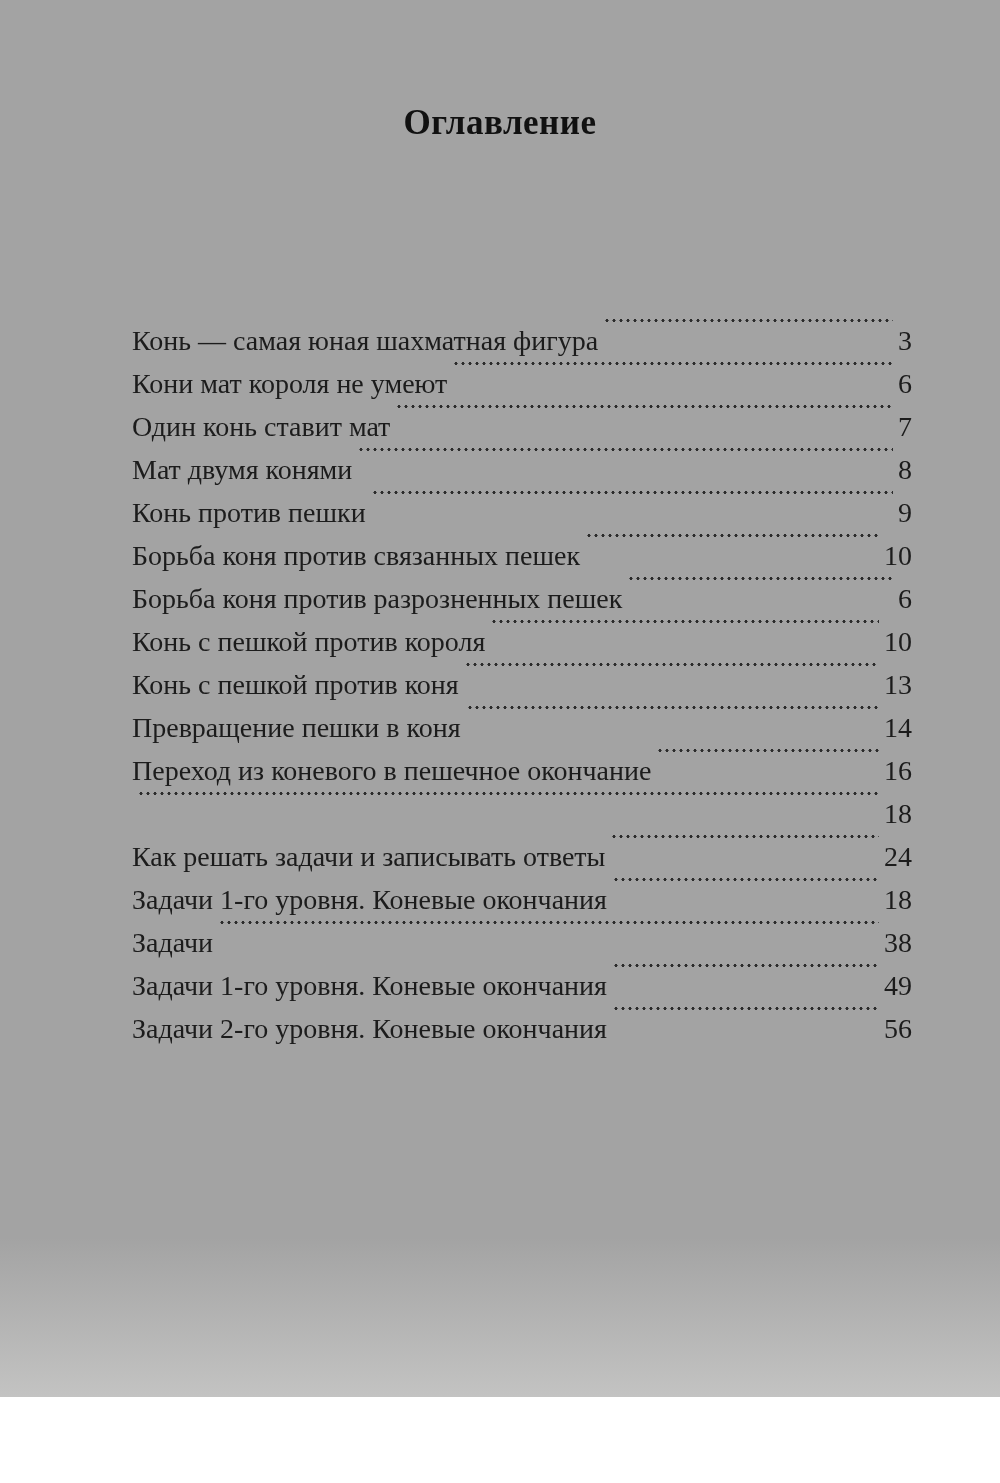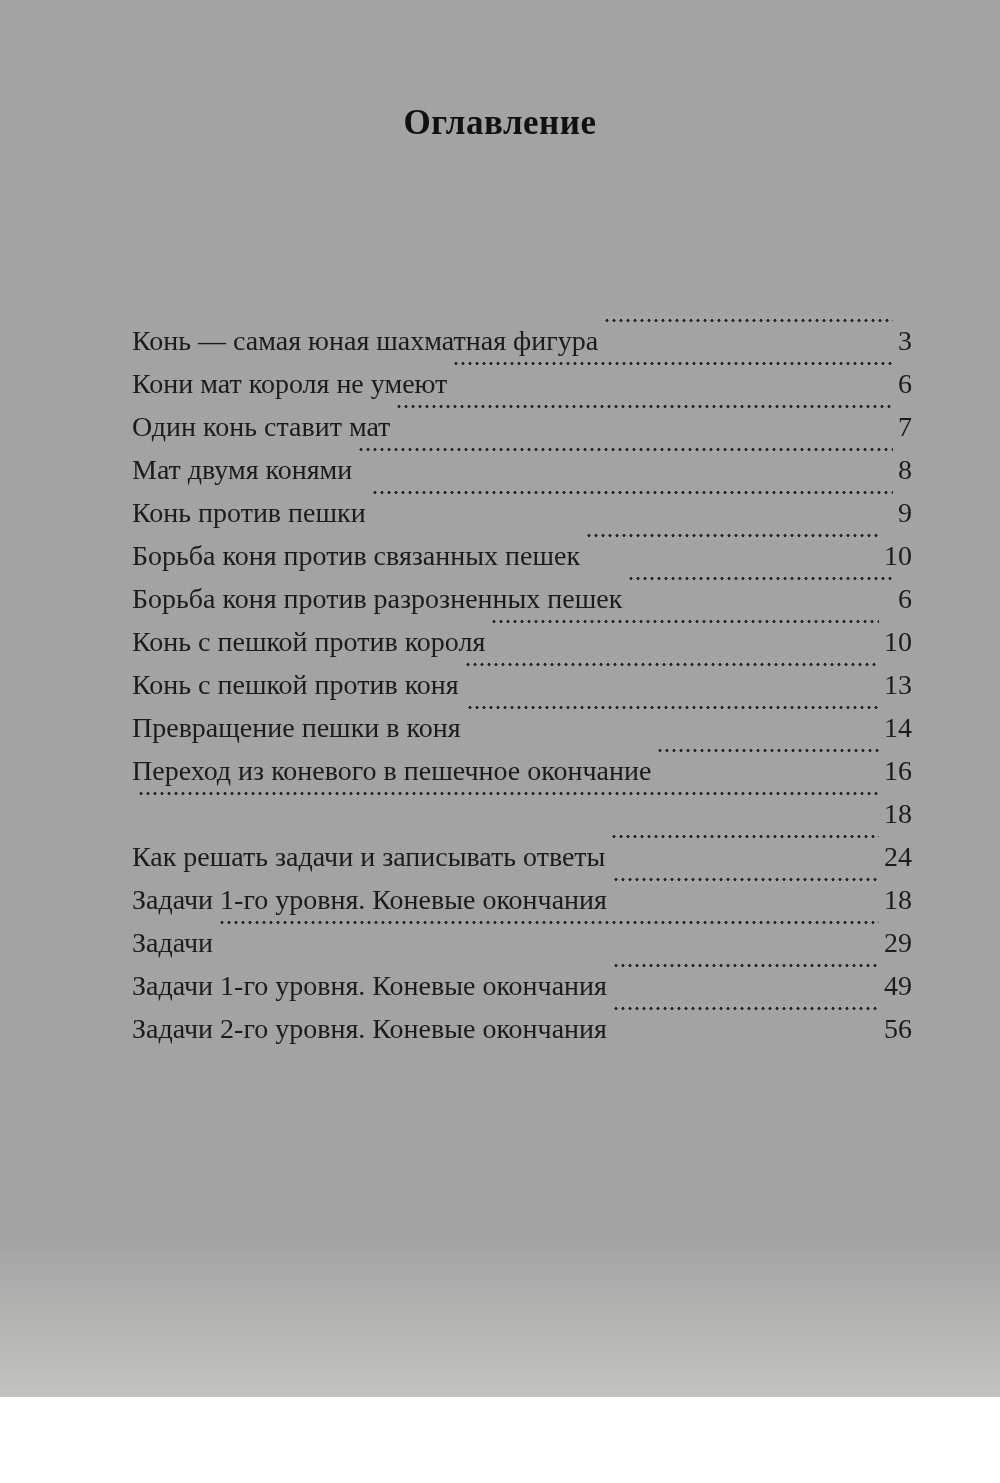--- a/index.html
+++ b/index.html
@@ -142,21 +142,21 @@
         <span class="toc-page">24</span>
       </div>
       <div class="toc-row">
         <span class="toc-label">Задачи 1-го уровня. Коневые окончания</span>
         <span class="toc-dots"></span>
         <span class="toc-page">18</span>
       </div>
       <div class="toc-row">
         <span class="toc-label">Задачи</span>
         <span class="toc-dots"></span>
-        <span class="toc-page">29</span>
+        <span class="toc-page">38</span>
       </div>
       <div class="toc-row">
         <span class="toc-label">Задачи 1-го уровня. Коневые окончания</span>
         <span class="toc-dots"></span>
         <span class="toc-page">49</span>
       </div>
       <div class="toc-row">
         <span class="toc-label">Задачи 2-го уровня. Коневые окончания</span>
         <span class="toc-dots"></span>
         <span class="toc-page">56</span>

